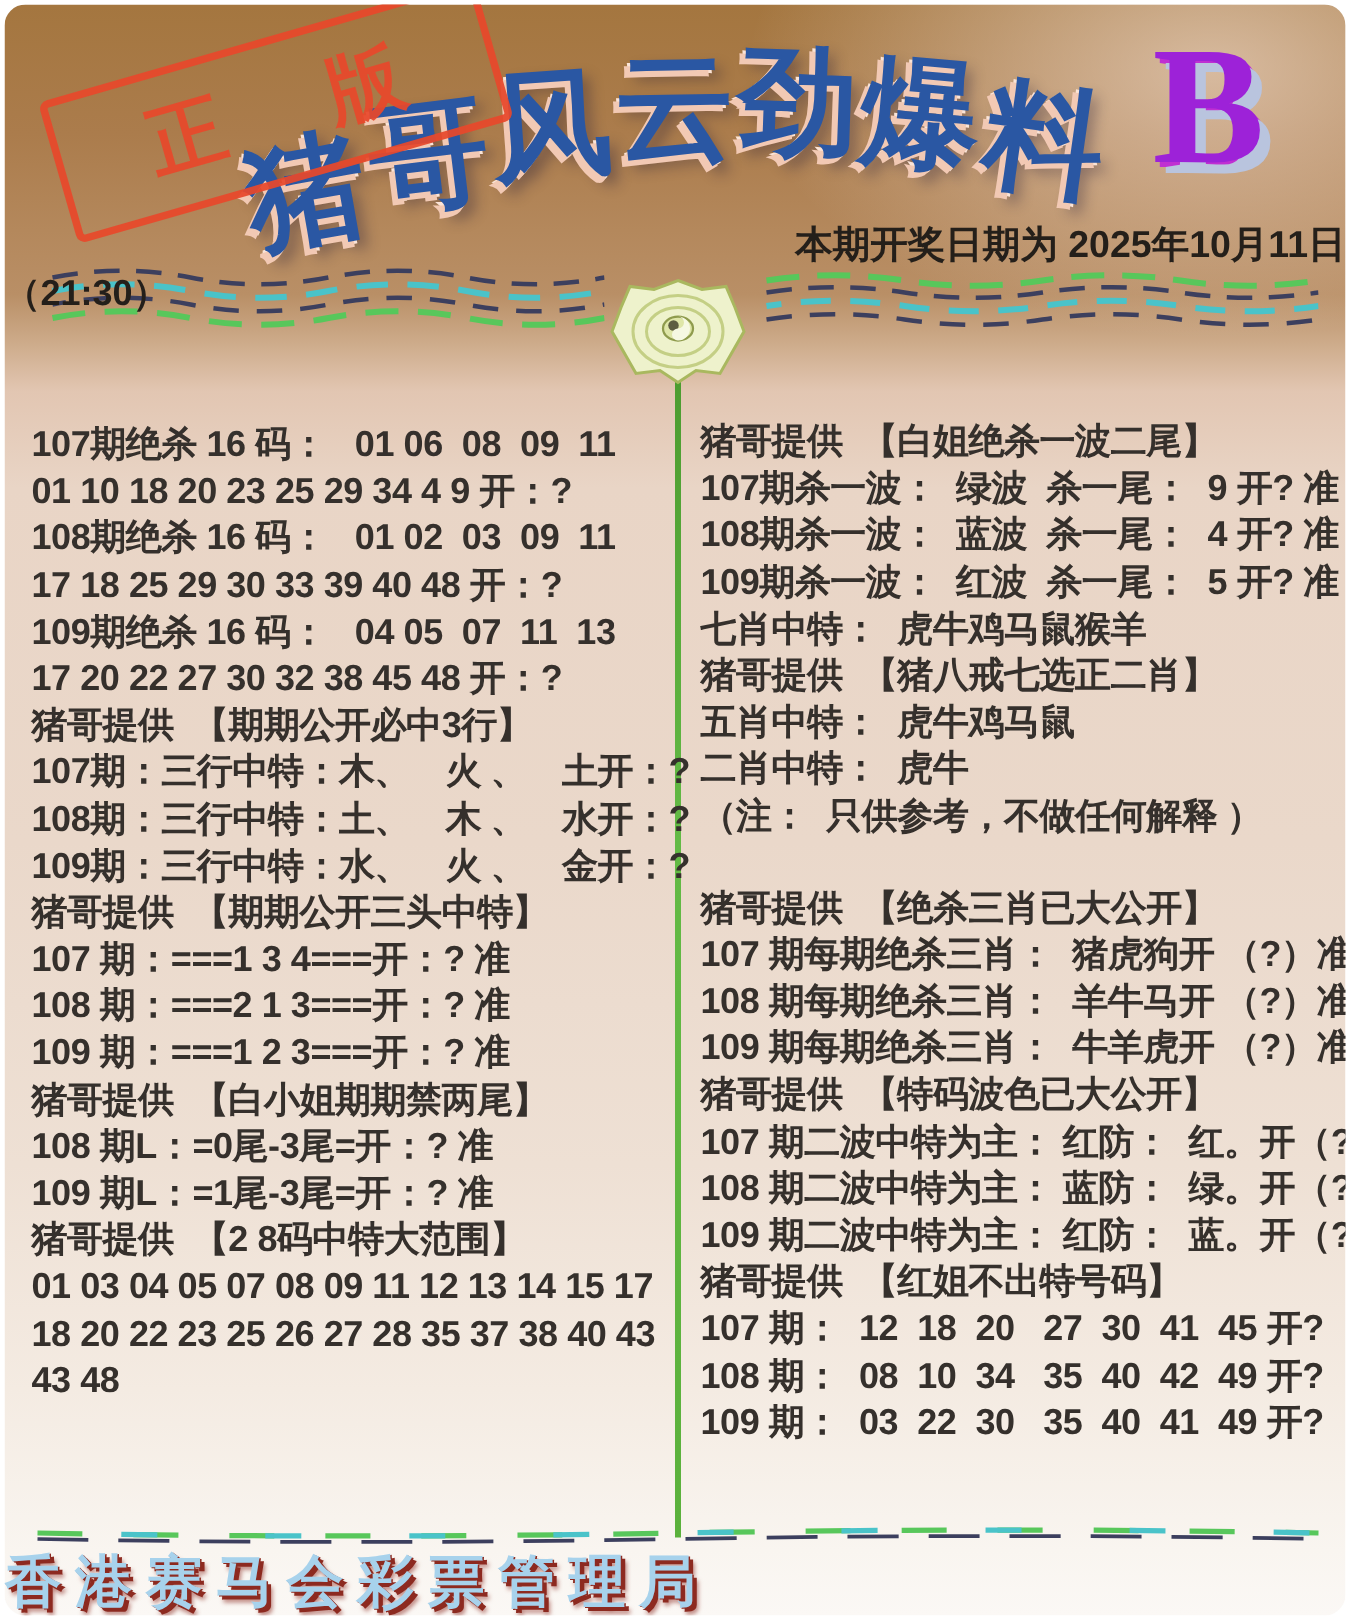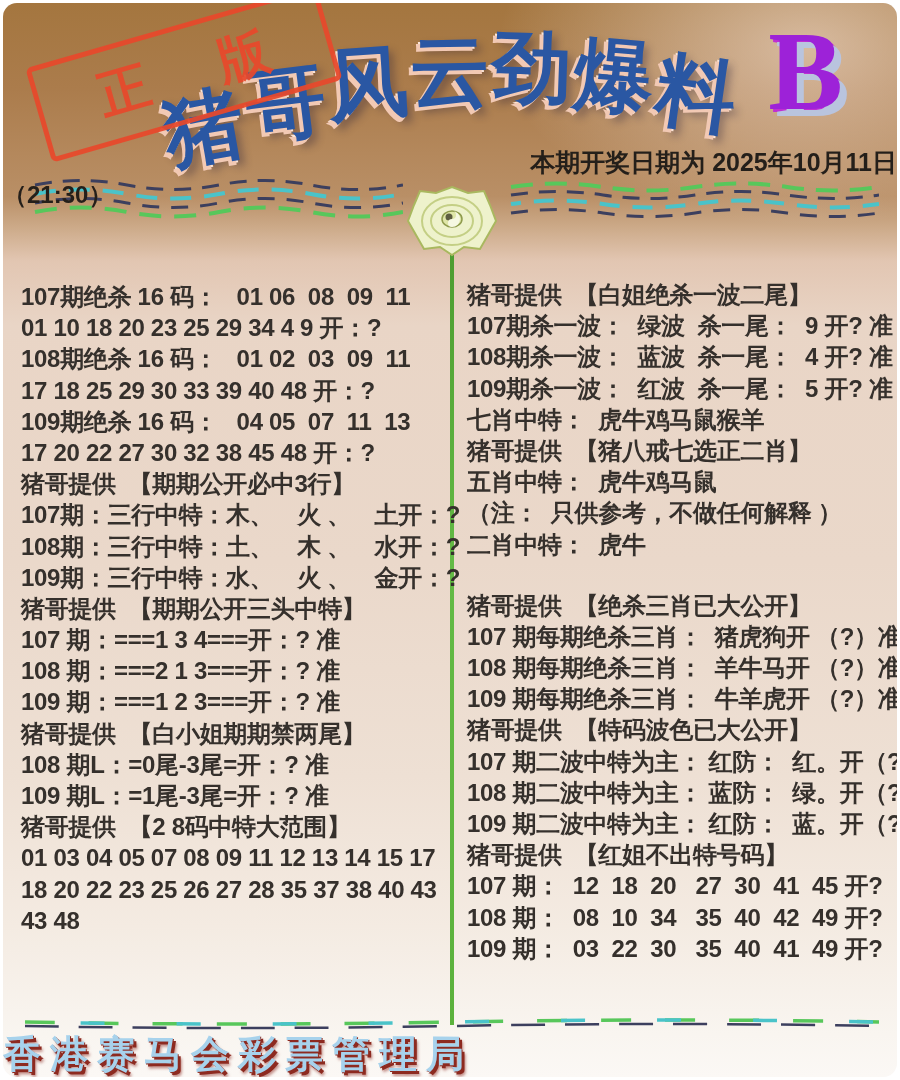--- a/index.html
+++ b/index.html
@@ -134,22 +134,22 @@
   </div>
 
   <div class="col col-right">
     <div class="row">猪哥提供  【白姐绝杀一波二尾】</div>
     <div class="row">107期杀一波：  绿波  杀一尾：  9 开? 准</div>
     <div class="row">108期杀一波：  蓝波  杀一尾：  4 开? 准</div>
     <div class="row">109期杀一波：  红波  杀一尾：  5 开? 准</div>
     <div class="row">七肖中特：  虎牛鸡马鼠猴羊</div>
     <div class="row">猪哥提供  【猪八戒七选正二肖】</div>
     <div class="row">五肖中特：  虎牛鸡马鼠</div>
+    <div class="row">二肖中特：  虎牛</div>
     <div class="row">（注：  只供参考，不做任何解释 ）</div>
-    <div class="row">二肖中特：  虎牛</div>
     <div class="vspacer"></div>
     <div class="row">猪哥提供  【绝杀三肖已大公开】</div>
     <div class="row">107 期每期绝杀三肖：  猪虎狗开 （?）准</div>
     <div class="row">108 期每期绝杀三肖：  羊牛马开 （?）准</div>
     <div class="row">109 期每期绝杀三肖：  牛羊虎开 （?）准</div>
     <div class="row">猪哥提供  【特码波色已大公开】</div>
     <div class="row">107 期二波中特为主： 红防：  红。开（?）</div>
     <div class="row">108 期二波中特为主： 蓝防：  绿。开（?）</div>
     <div class="row">109 期二波中特为主： 红防：  蓝。开（?）</div>
     <div class="row">猪哥提供  【红姐不出特号码】</div>

